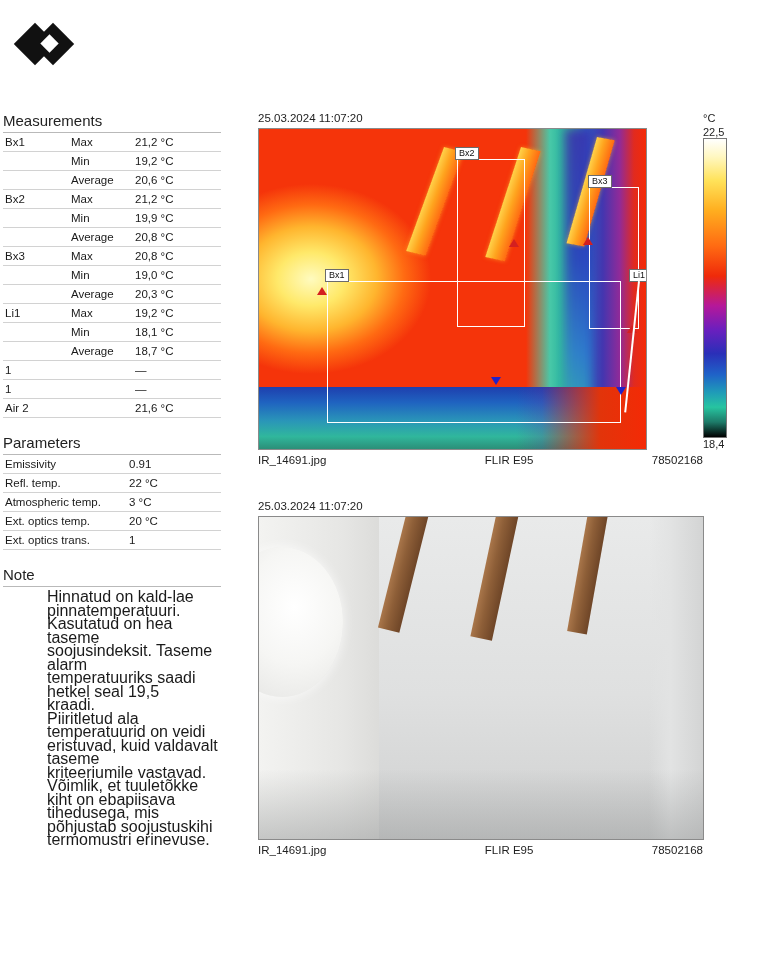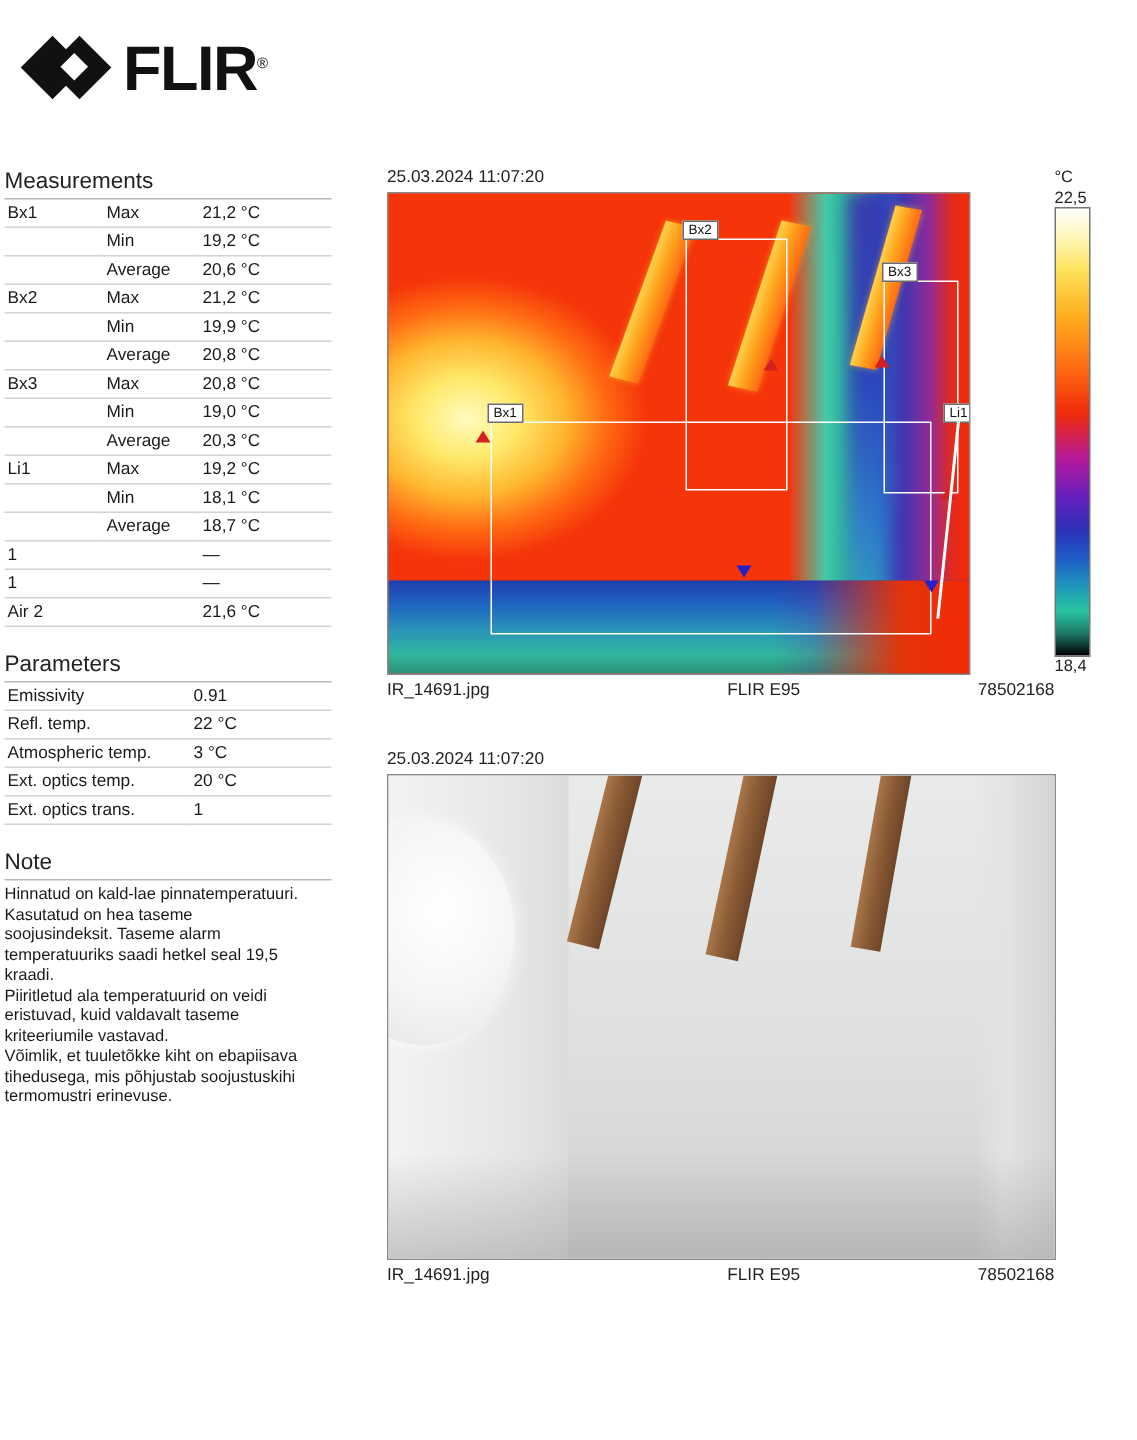--- a/index.html
+++ b/index.html
@@ -92,24 +92,25 @@
     border-bottom: 1px solid #d2d2d2;
     vertical-align: middle;
     white-space: nowrap;
   }
   td.c1 { width: 62px; }
   td.c2 { width: 60px; }
   td.c3 { width: auto; }
   td.indent { padding-left: 30px; }
   .params td.pk { width: 120px; }
   .note-body {
-    font-size: 11px;
+    font-size: 16px;
     line-height: 13.5px;
     color: #1a1a1a;
     padding-top: 3px;
+    margin-left: 44px;
   }
   .note-body p { margin: 0; }
 
   
   .right-col {
     position: absolute;
     left: 258px;
     top: 112px;
     width: 480px;
   }
@@ -306,21 +307,20 @@
 <body>
 
 <div class="page">
 
   <div class="logo-wrap">
     <div class="logo-diamonds">
       <div class="dia d1"></div>
       <div class="dia d2"></div>
       <div class="dia-inner"></div>
     </div>
-    <div class="logo-text"><span>FLIR</span><span class="logo-reg">®</span></div>
   </div>
 
   <div class="left-col">
 
     <div class="section-title">Measurements</div>
     <table class="kv">
       <tbody>
         <tr>
             <td class="c1">Bx1</td>
             <td class="c2">Max</td>

